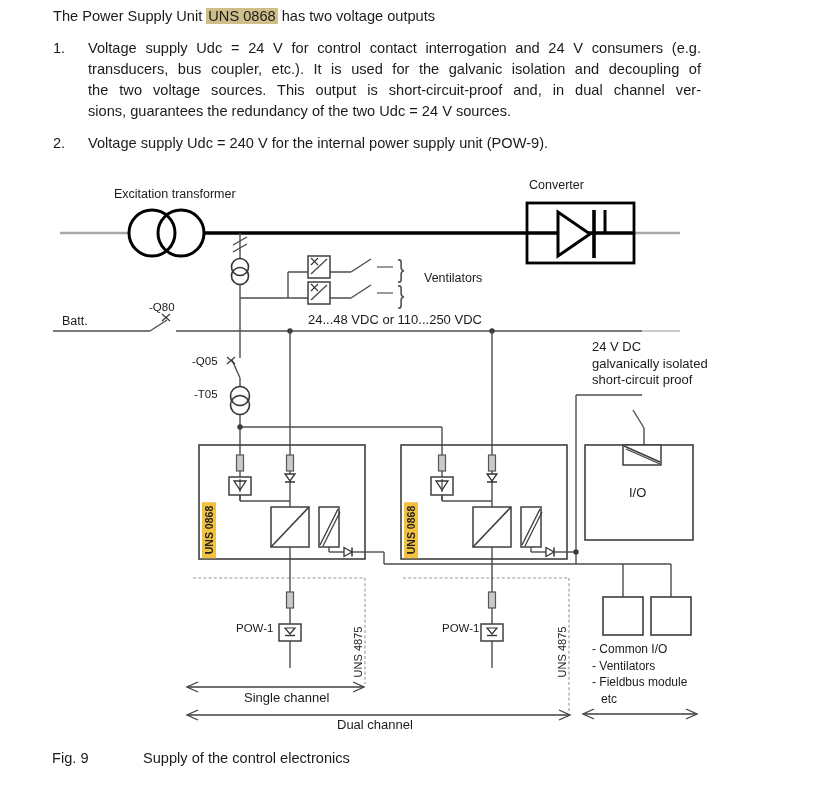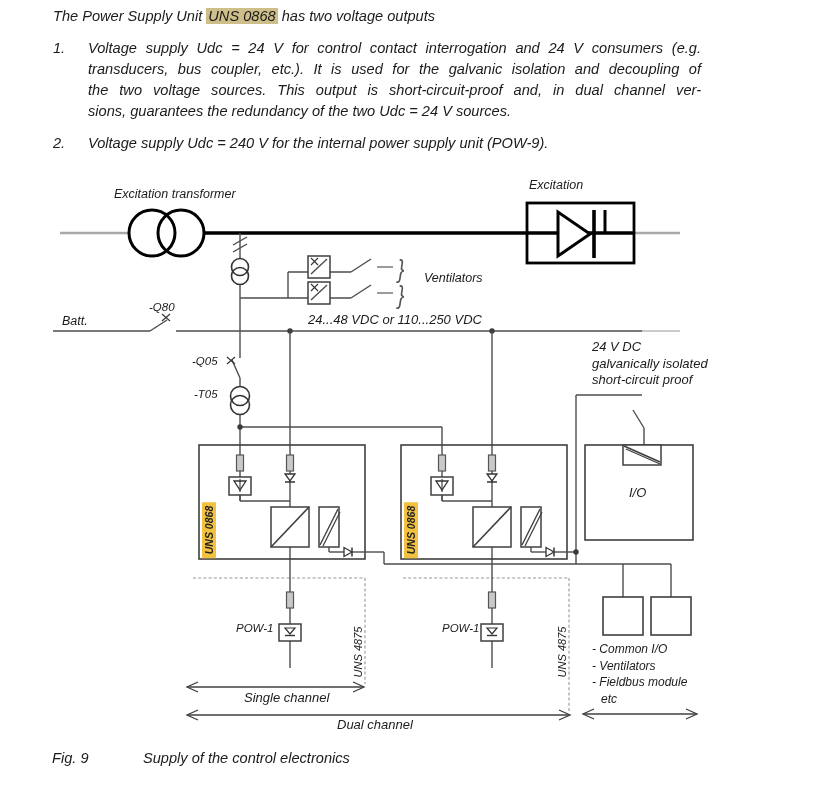--- a/index.html
+++ b/index.html
@@ -1,17 +1,17 @@
 <!DOCTYPE html>
 <html style="--highlight-bg: #cdbe8a; --uns-label-bg: #f1c13f; --text: #1b1b1b;"><head>
 <meta charset="utf-8">
 <style>
   html,body{margin:0;padding:0;background:#fff;}
   #page{position:relative;width:798px;height:794px;background:#fff;overflow:hidden;
-        font-family:"Liberation Sans", sans-serif;color:var(--text,#1b1b1b);font-style:italic;}
+        font-family:"Liberation Sans", sans-serif;color:var(--text,#1b1b1b);}
   .abs{position:absolute;}
   .body-text{font-size:14.6px;line-height:21px;white-space:nowrap;}
   .just{white-space:normal;text-align:justify;text-align-last:justify;}
   .lines{width:613px;}
   .lines div{height:21px;overflow:visible;}
   .hl{background:var(--highlight-bg,#cdbe8a);padding:0 2px;}
   .dlabel{font-size:12.5px;white-space:nowrap;}
   .ref{font-size:11.5px;white-space:nowrap;}
   .small13{font-size:13px;white-space:nowrap;}
   .rot{transform:translate(-50%,-50%) rotate(-90deg);white-space:nowrap;}
@@ -260,21 +260,21 @@
       <polyline points="559,710 570,715 559,720"></polyline>
     </g>
     <g stroke="#3f3f3f" stroke-width="1.3" fill="none">
       <line x1="583" y1="714" x2="697" y2="714"></line>
       <polyline points="594,709 583,714 594,719"></polyline>
       <polyline points="686,709 697,714 686,719"></polyline>
     </g>
   </svg>
 
   <div class="abs dlabel" style="left:114px;top:187px;">Excitation transformer</div>
-  <div class="abs dlabel" style="left:529px;top:178px;">Excitation</div>
+  <div class="abs dlabel" style="left:529px;top:178px;">Converter</div>
   <div class="abs brace" style="left:397px;top:257px;">}</div>
   <div class="abs brace" style="left:397px;top:283px;">}</div>
   <div class="abs dlabel" style="left:424px;top:271px;">Ventilators</div>
   <div class="abs ref" style="left:149px;top:301px;">-Q80</div>
   <div class="abs dlabel" style="left:62px;top:314px;">Batt.</div>
   <div class="abs small13" style="left:308px;top:312px;">24...48 VDC or 110...250 VDC</div>
   <div class="abs ref" style="left:192px;top:355px;text-align:center;">-Q05</div>
   <div class="abs ref" style="left:194px;top:388px;">-T05</div>
 
   <div class="abs small13" style="left:592px;top:339px;line-height:16.5px;">

